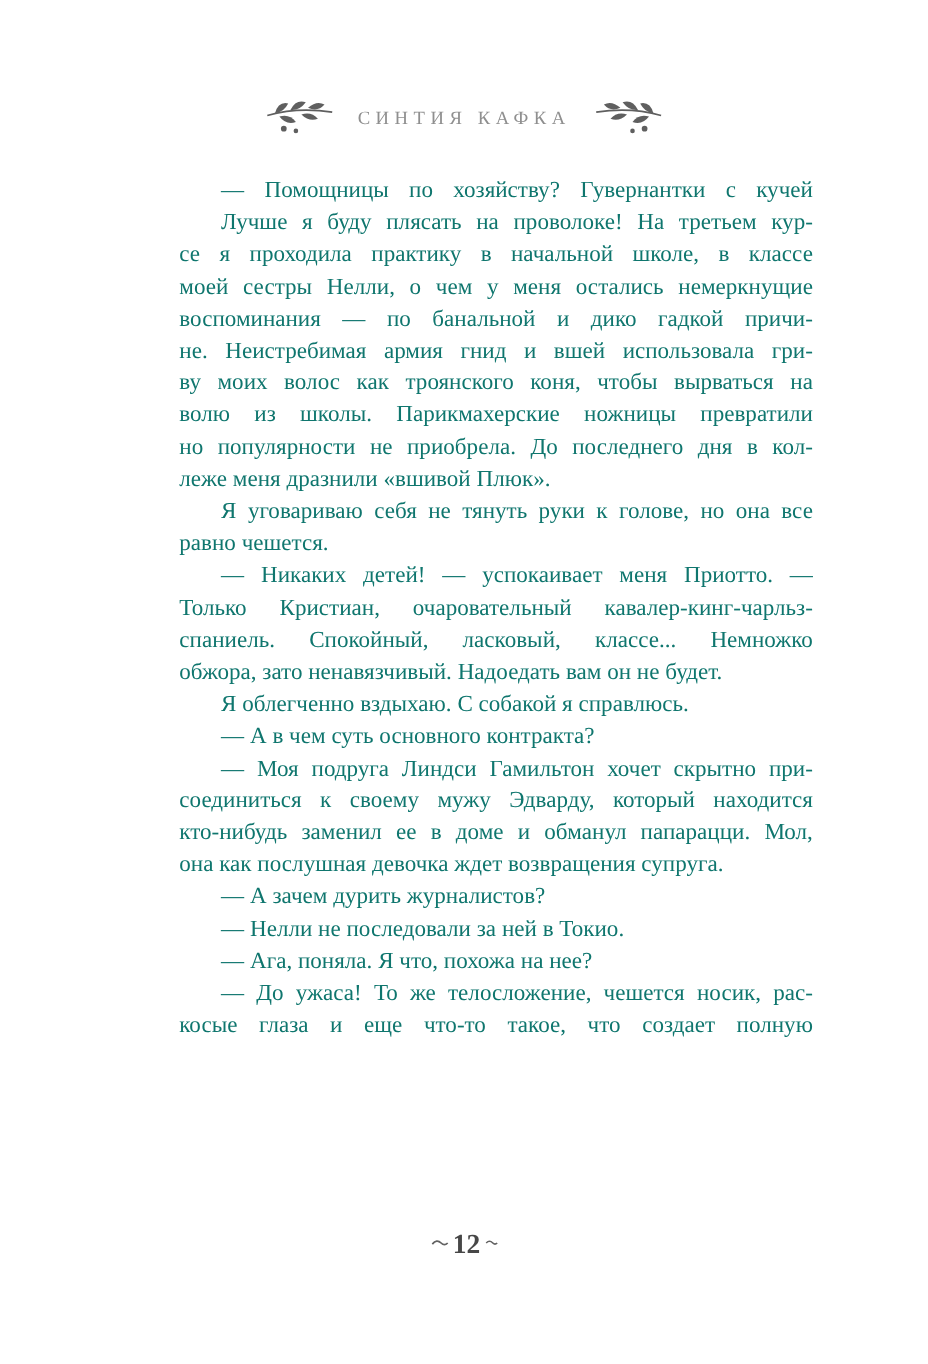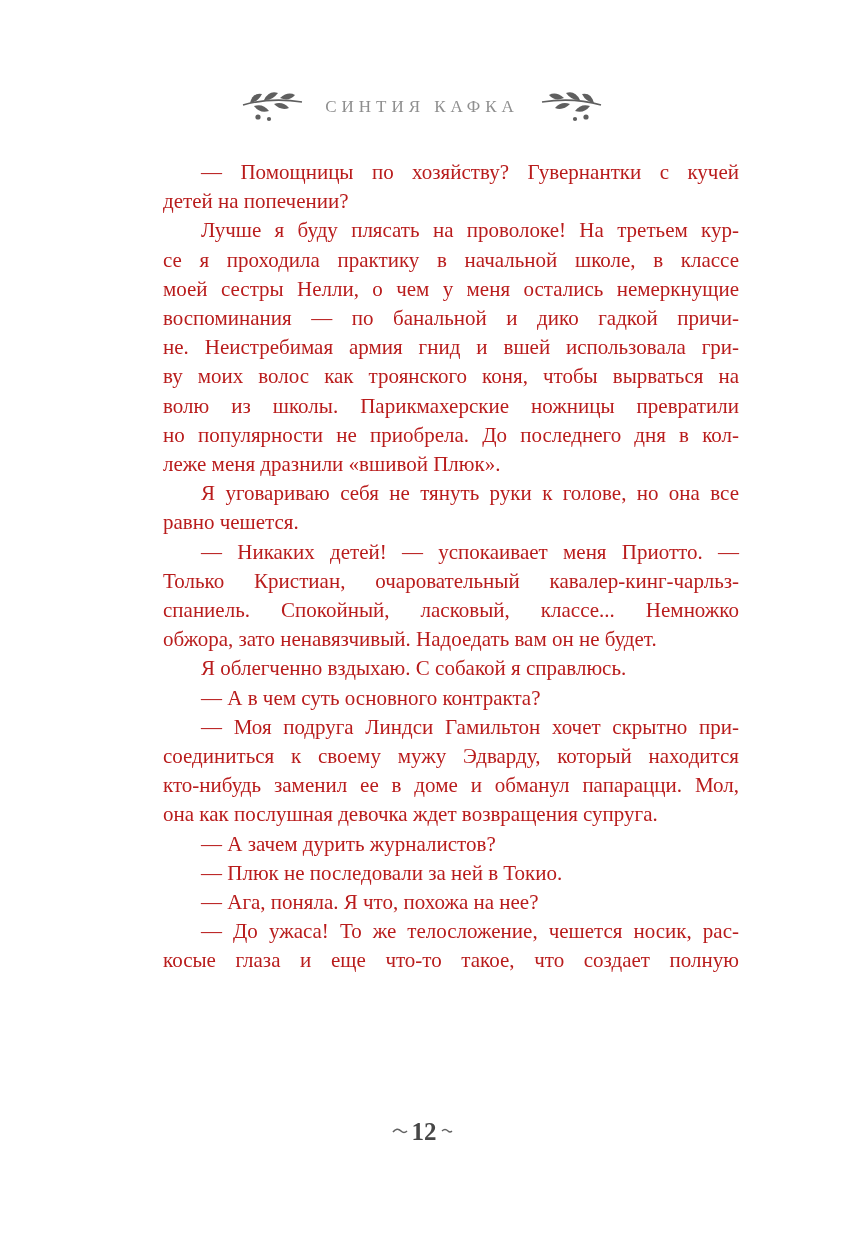--- a/index.html
+++ b/index.html
@@ -29,21 +29,21 @@
   }
   .sprig { display: inline-block; }
   .sprig.mirror { transform: scaleX(-1); }
   .text-block {
     position: absolute;
     left: 163px;
     top: 158px;
     width: 576px;
     font-size: 21px;
     line-height: 29.2px;
-    color: #b91c1c;
+    color: #0f766e;
   }
   .para { margin: 0; }
   .line { text-align: left; white-space: normal; }
   .line.just { text-align: justify; text-align-last: justify; }
   .line.first { text-indent: 38px; }
   .page-footer {
     position: absolute;
     top: 1118px;
     left: 0; right: 0;
     display: flex;
@@ -92,21 +92,20 @@
           <circle cx="17" cy="29" r="2.6"></circle>
           <circle cx="28" cy="31" r="2.1"></circle>
         </g>
       </svg>
     </span>
   </div>
 
   <div class="text-block">
       <div class="para">
         <div class="line just first">— Помощницы по хозяйству? Гувернантки с кучей</div>
-        <div class="line">детей на попечении?</div>
       </div>
       <div class="para">
         <div class="line just first">Лучше я буду плясать на проволоке! На третьем кур-</div>
         <div class="line just">се я проходила практику в начальной школе, в классе</div>
         <div class="line just">моей сестры Нелли, о чем у меня остались немеркнущие</div>
         <div class="line just">воспоминания — по банальной и дико гадкой причи-</div>
         <div class="line just">не. Неистребимая армия гнид и вшей использовала гри-</div>
         <div class="line just">ву моих волос как троянского коня, чтобы вырваться на</div>
         <div class="line just">волю из школы. Парикмахерские ножницы превратили</div>
         <div class="line just">но популярности не приобрела. До последнего дня в кол-</div>
@@ -131,21 +130,21 @@
       <div class="para">
         <div class="line just first">— Моя подруга Линдси Гамильтон хочет скрытно при-</div>
         <div class="line just">соединиться к своему мужу Эдварду, который находится</div>
         <div class="line just">кто-нибудь заменил ее в доме и обманул папарацци. Мол,</div>
         <div class="line">она как послушная девочка ждет возвращения супруга.</div>
       </div>
       <div class="para">
         <div class="line first">— А зачем дурить журналистов?</div>
       </div>
       <div class="para">
-        <div class="line first">— Плюк не последовали за ней в Токио.</div>
+        <div class="line first">— Нелли не последовали за ней в Токио.</div>
       </div>
       <div class="para">
         <div class="line first">— Ага, поняла. Я что, похожа на нее?</div>
       </div>
       <div class="para">
         <div class="line just first">— До ужаса! То же телосложение, чешется носик, рас-</div>
         <div class="line just">косые глаза и еще что-то такое, что создает полную</div>
       </div>
     </div>
 

